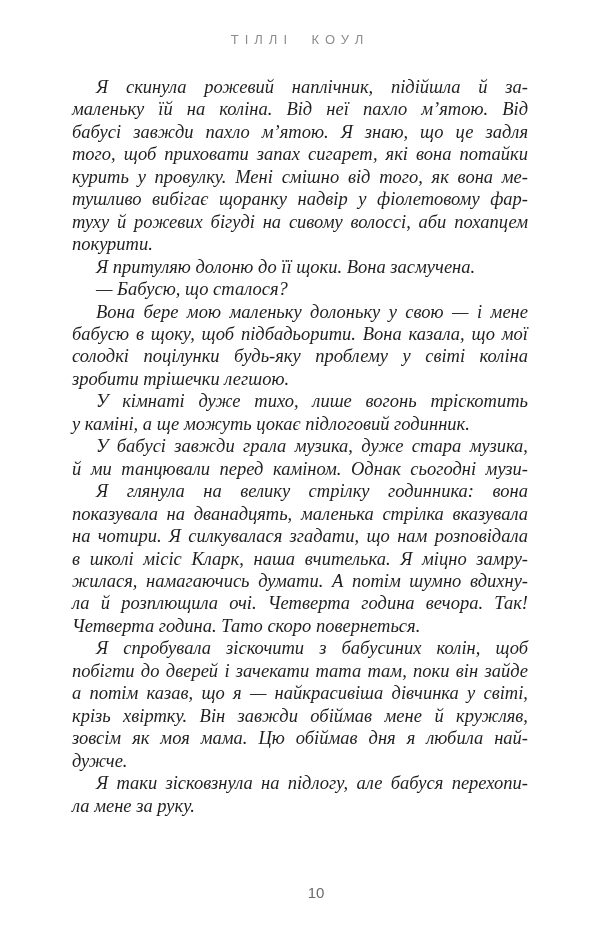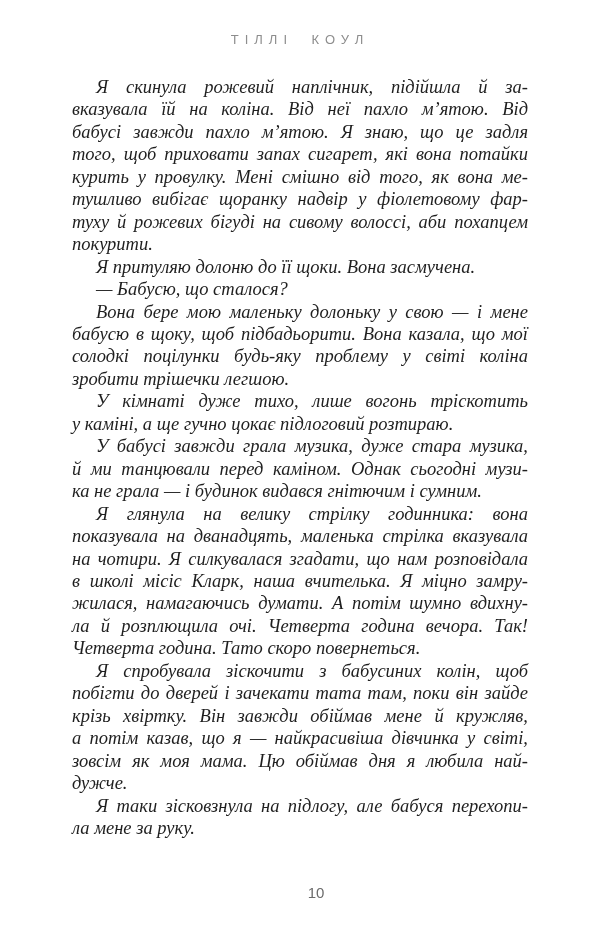--- a/index.html
+++ b/index.html
@@ -62,21 +62,21 @@
 </style>
 </head>
 <body>
 
 <div class="book-page">
   <div class="running-header">ТІЛЛІ КОУЛ</div>
 
   <div class="body-text">
       <div class="paragraph">
         <div class="line para-start">Я скинула рожевий наплічник, підійшла й за-</div>
-        <div class="line">вказувала їй на коліна. Від неї пахло м’ятою. Від</div>
+        <div class="line">маленьку їй на коліна. Від неї пахло м’ятою. Від</div>
         <div class="line">бабусі завжди пахло м’ятою. Я знаю, що це задля</div>
         <div class="line">того, щоб приховати запах сигарет, які вона потайки</div>
         <div class="line">курить у провулку. Мені смішно від того, як вона ме-</div>
         <div class="line">тушливо вибігає щоранку надвір у фіолетовому фар-</div>
         <div class="line">туху й рожевих бігуді на сивому волоссі, аби похапцем</div>
         <div class="line para-end">покурити.</div>
       </div>
       <div class="paragraph">
         <div class="line para-start para-end">Я притуляю долоню до її щоки. Вона засмучена.</div>
       </div>
@@ -84,41 +84,40 @@
         <div class="line para-start para-end">— Бабусю, що сталося?</div>
       </div>
       <div class="paragraph">
         <div class="line para-start">Вона бере мою маленьку долоньку у свою — і мене</div>
         <div class="line">бабусю в щоку, щоб підбадьорити. Вона казала, що мої</div>
         <div class="line">солодкі поцілунки будь-яку проблему у світі коліна</div>
         <div class="line para-end">зробити трішечки легшою.</div>
       </div>
       <div class="paragraph">
         <div class="line para-start">У кімнаті дуже тихо, лише вогонь тріскотить</div>
-        <div class="line para-end">у каміні, а ще гучно цокає підлоговий розтираю.</div>
+        <div class="line para-end">у каміні, а ще можуть цокає підлоговий годинник.</div>
       </div>
       <div class="paragraph">
         <div class="line para-start">У бабусі завжди грала музика, дуже стара музика,</div>
         <div class="line">й ми танцювали перед каміном. Однак сьогодні музи-</div>
-        <div class="line para-end">ка не грала — і будинок видався гнітючим і сумним.</div>
       </div>
       <div class="paragraph">
         <div class="line para-start">Я глянула на велику стрілку годинника: вона</div>
         <div class="line">показувала на дванадцять, маленька стрілка вказувала</div>
         <div class="line">на чотири. Я силкувалася згадати, що нам розповідала</div>
         <div class="line">в школі місіс Кларк, наша вчителька. Я міцно замру-</div>
         <div class="line">жилася, намагаючись думати. А потім шумно вдихну-</div>
         <div class="line">ла й розплющила очі. Четверта година вечора. Так!</div>
         <div class="line para-end">Четверта година. Тато скоро повернеться.</div>
       </div>
       <div class="paragraph">
         <div class="line para-start">Я спробувала зіскочити з бабусиних колін, щоб</div>
         <div class="line">побігти до дверей і зачекати тата там, поки він зайде</div>
+        <div class="line">а потім казав, що я — найкрасивіша дівчинка у світі,</div>
         <div class="line">крізь хвіртку. Він завжди обіймав мене й кружляв,</div>
-        <div class="line">а потім казав, що я — найкрасивіша дівчинка у світі,</div>
         <div class="line">зовсім як моя мама. Цю обіймав дня я любила най-</div>
         <div class="line para-end">дужче.</div>
       </div>
       <div class="paragraph">
         <div class="line para-start">Я таки зісковзнула на підлогу, але бабуся перехопи-</div>
         <div class="line para-end">ла мене за руку.</div>
       </div>
     </div>
 
   <div class="page-number">10</div>

